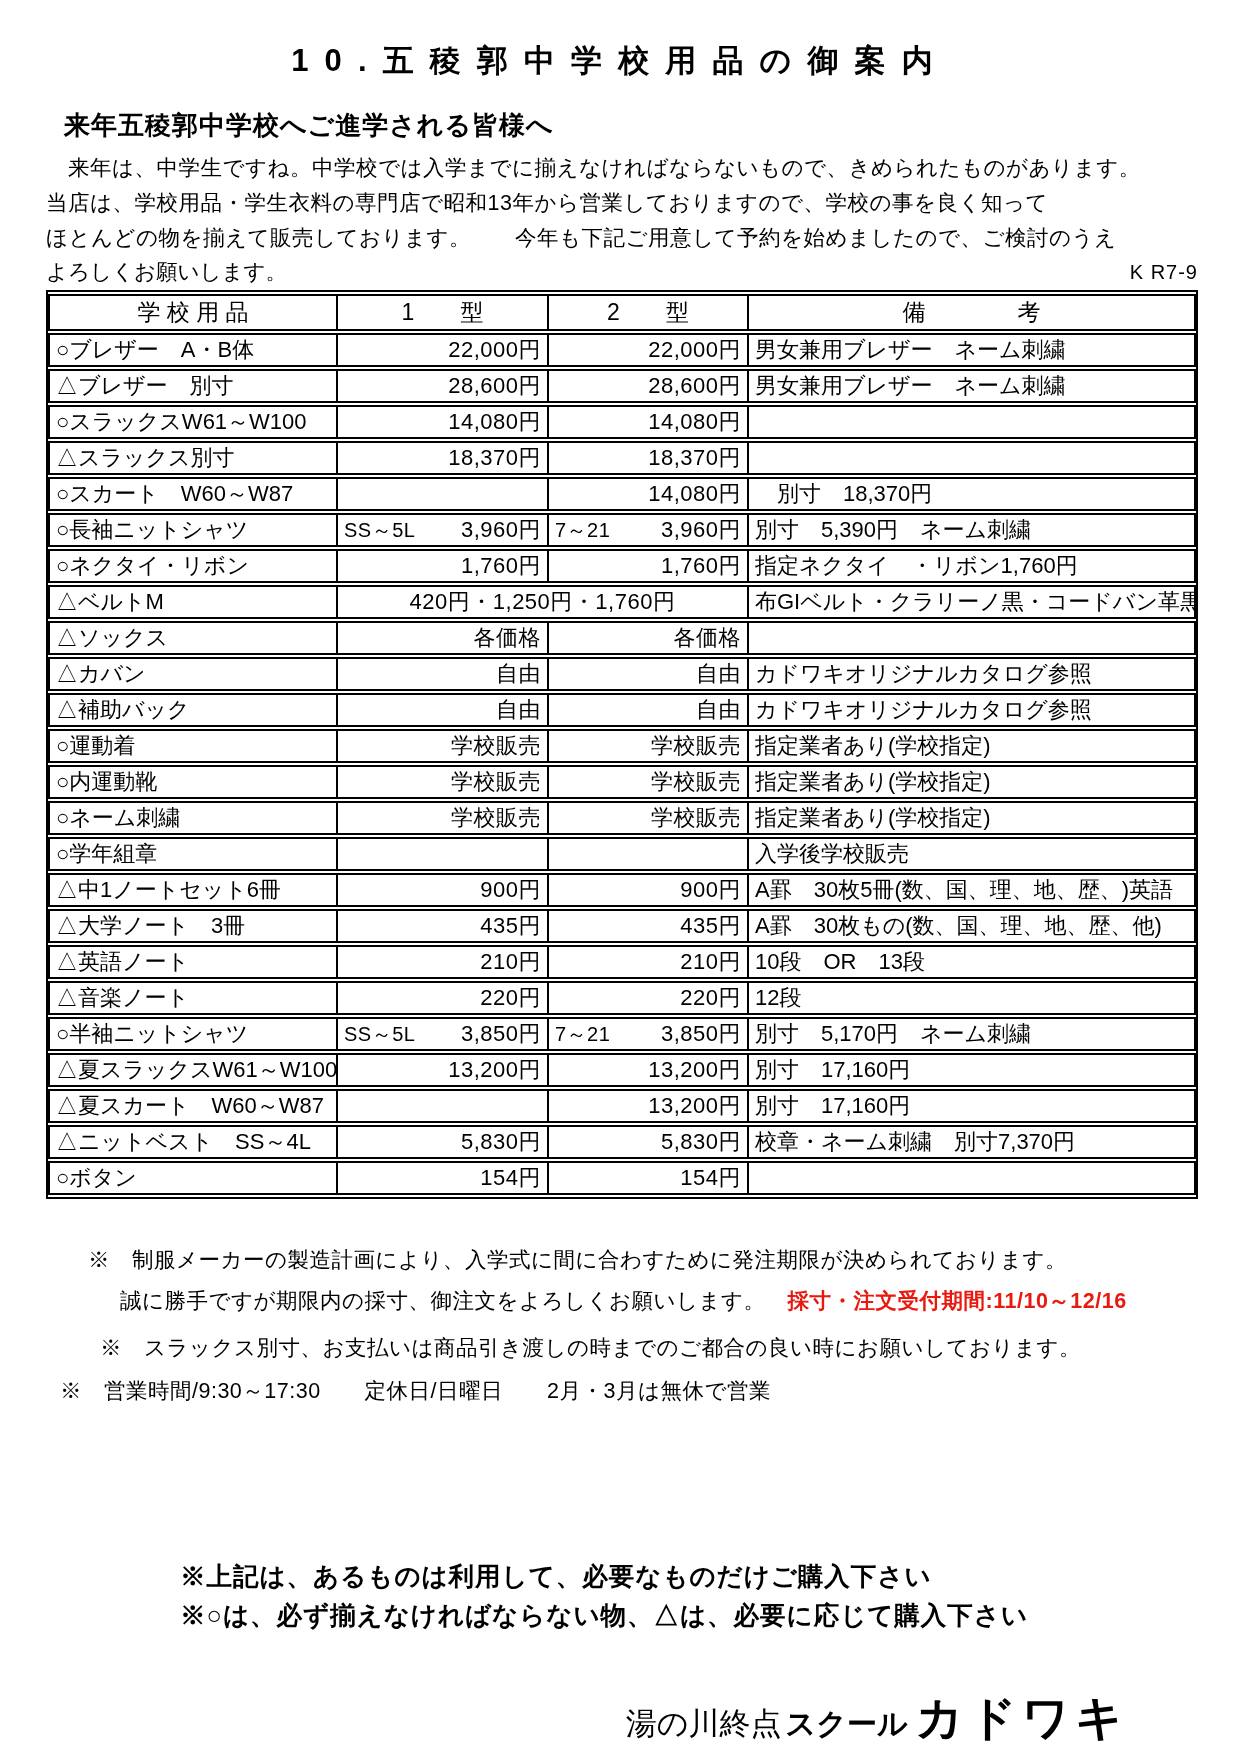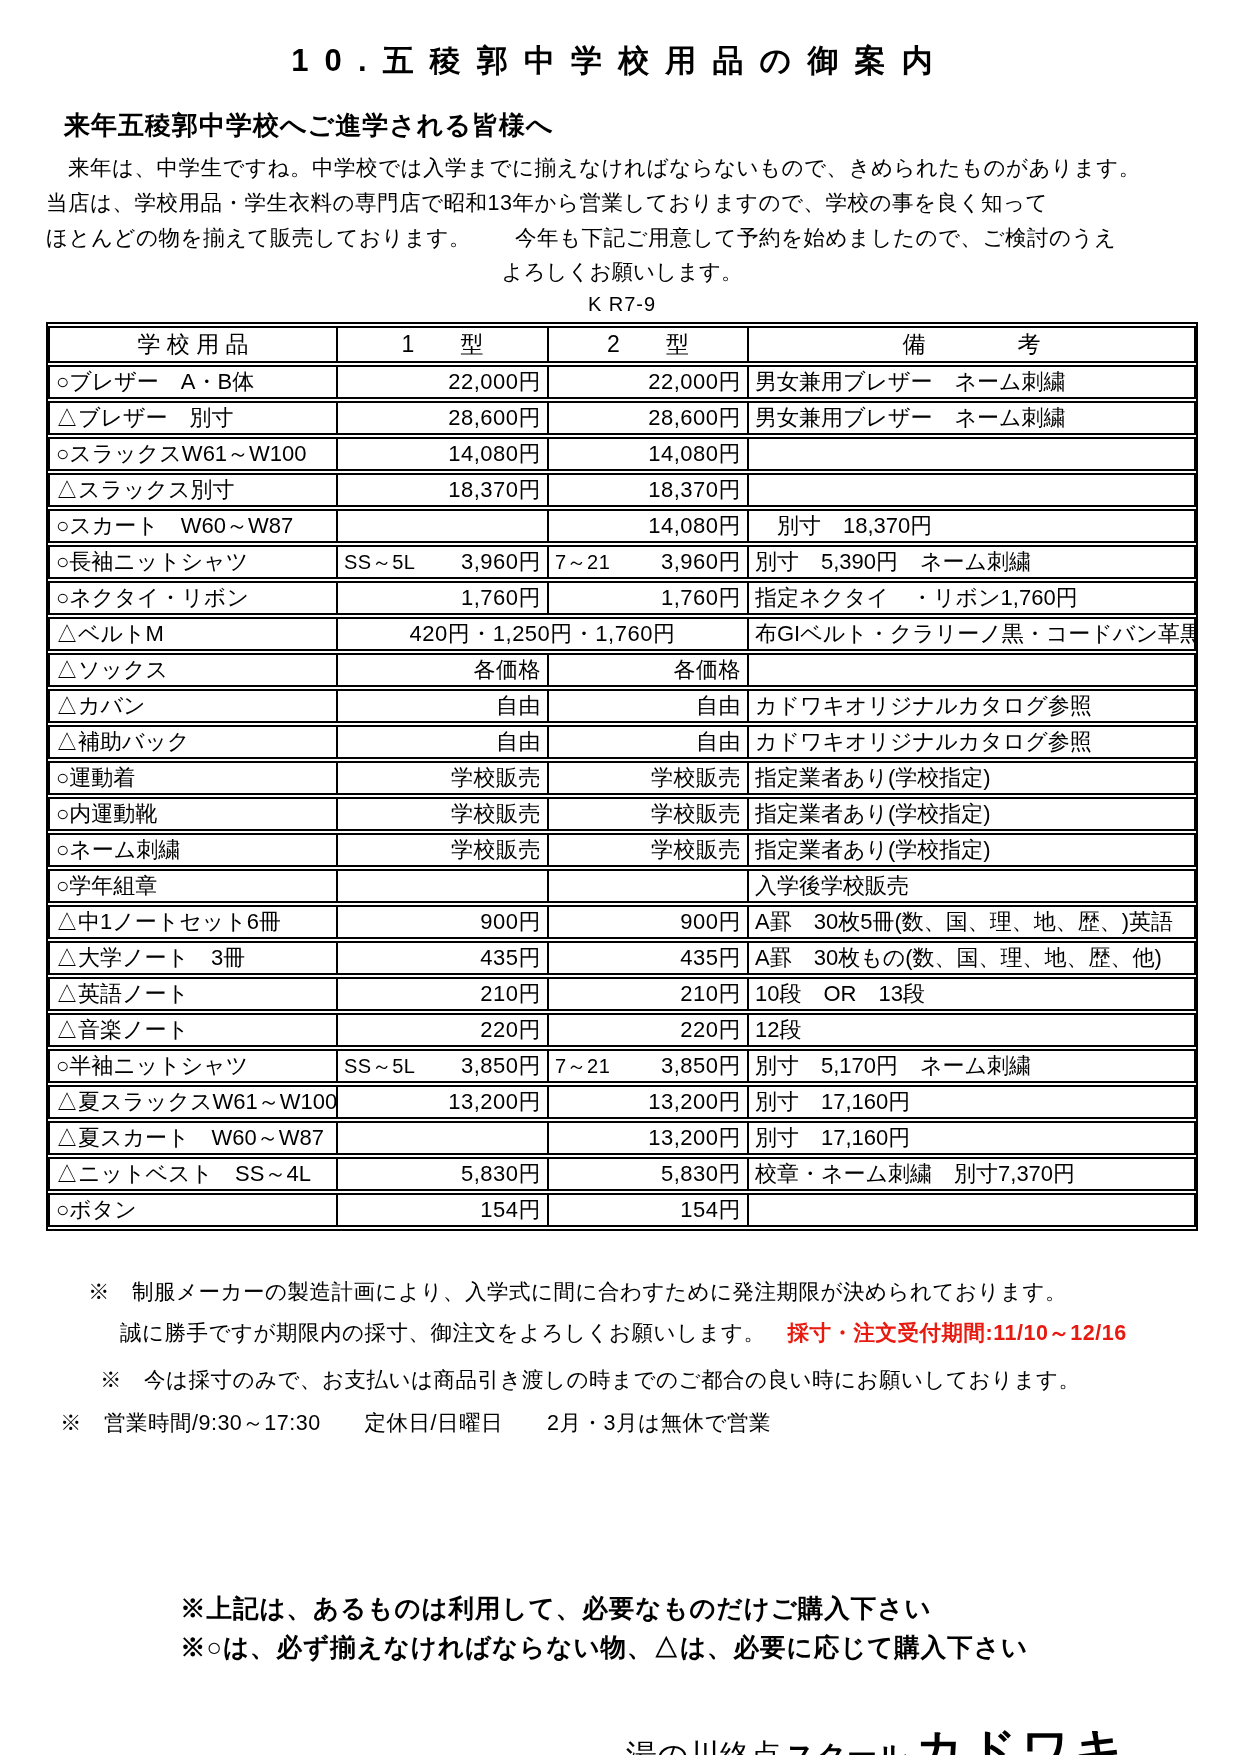--- a/index.html
+++ b/index.html
@@ -3,21 +3,21 @@
 <meta charset="utf-8">
 <title>School Supplies Notice</title>
 <style>
   html,body{margin:0;padding:0;background:#ffffff;}
   body{width:1240px;height:1755px;color:#000;font-family:"Liberation Sans",sans-serif;}
   .page{position:relative;width:1240px;height:1755px;overflow:hidden;background:#fff;}
 
   .title{margin:40px 0 0 0;text-align:center;font-size:31px;font-weight:bold;letter-spacing:0.52em;white-space:nowrap;}
   .intro-heading{margin:26px 0 0 64px;font-size:26px;font-weight:bold;letter-spacing:1px;}
   .intro-lines{margin:8px 0 0 46px;font-size:21.5px;line-height:35px;letter-spacing:0.5px;}
-  .closing-row{display:flex;justify-content:space-between;align-items:center;width:1152px;margin:0 0 0 46px;font-size:21.5px;line-height:32px;flex-direction:column;}
+  .closing-row{display:flex;justify-content:space-between;align-items:center;width:1152px;margin:0 0 0 46px;font-size:21.5px;line-height:32px;}
   .doc-code{font-size:20px;letter-spacing:1px;}
 
   table.price{border-collapse:separate;border-spacing:0 2px;border:2px solid #000;margin:2px 0 0 46px;width:1152px;table-layout:fixed;}
   table.price th, table.price td{border-top:2px solid #000;border-bottom:2px solid #000;border-left:2px solid #000;overflow:hidden;white-space:nowrap;}
   table.price th:last-child, table.price td:last-child{border-right:2px solid #000;}
   table.price th{height:28px;font-weight:normal;font-size:23px;text-align:center;}
   table.price td{height:29px;font-size:22px;padding:0 6px;}
   td.c-item{text-align:left;}
   td.c-price{text-align:right;letter-spacing:0.5px;}
   td.c-span{text-align:center;letter-spacing:0.5px;}
@@ -240,21 +240,21 @@
           <td class="c-price">154円</td>
           <td class="c-remarks"></td>
         </tr>
       </tbody>
   </table>
 
   <div class="note note1">※　制服メーカーの製造計画により、入学式に間に合わすために発注期限が決められております。</div>
   <div class="note note2">
     <span>誠に勝手ですが期限内の採寸、御注文をよろしくお願いします。　</span><span class="red" style="color: rgb(232, 25, 15);">採寸・注文受付期間:11/10～12/16</span>
   </div>
-  <div class="note note3">※　今は採寸のみで、お支払いは商品引き渡しの時までのご都合の良い時にお願いしております。</div>
+  <div class="note note3">※　スラックス別寸、お支払いは商品引き渡しの時までのご都合の良い時にお願いしております。</div>
   <div class="note note4">※　営業時間/9:30～17:30　　定休日/日曜日　　2月・3月は無休で営業</div>
 
   <div class="purchase">
     <div>※上記は、あるものは利用して、必要なものだけご購入下さい</div>
     <div>※○は、必ず揃えなければならない物、△は、必要に応じて購入下さい</div>
   </div>
 
   <div class="shop-block">
     <div class="shop-row">
       <span class="shop-location">湯の川終点</span>

